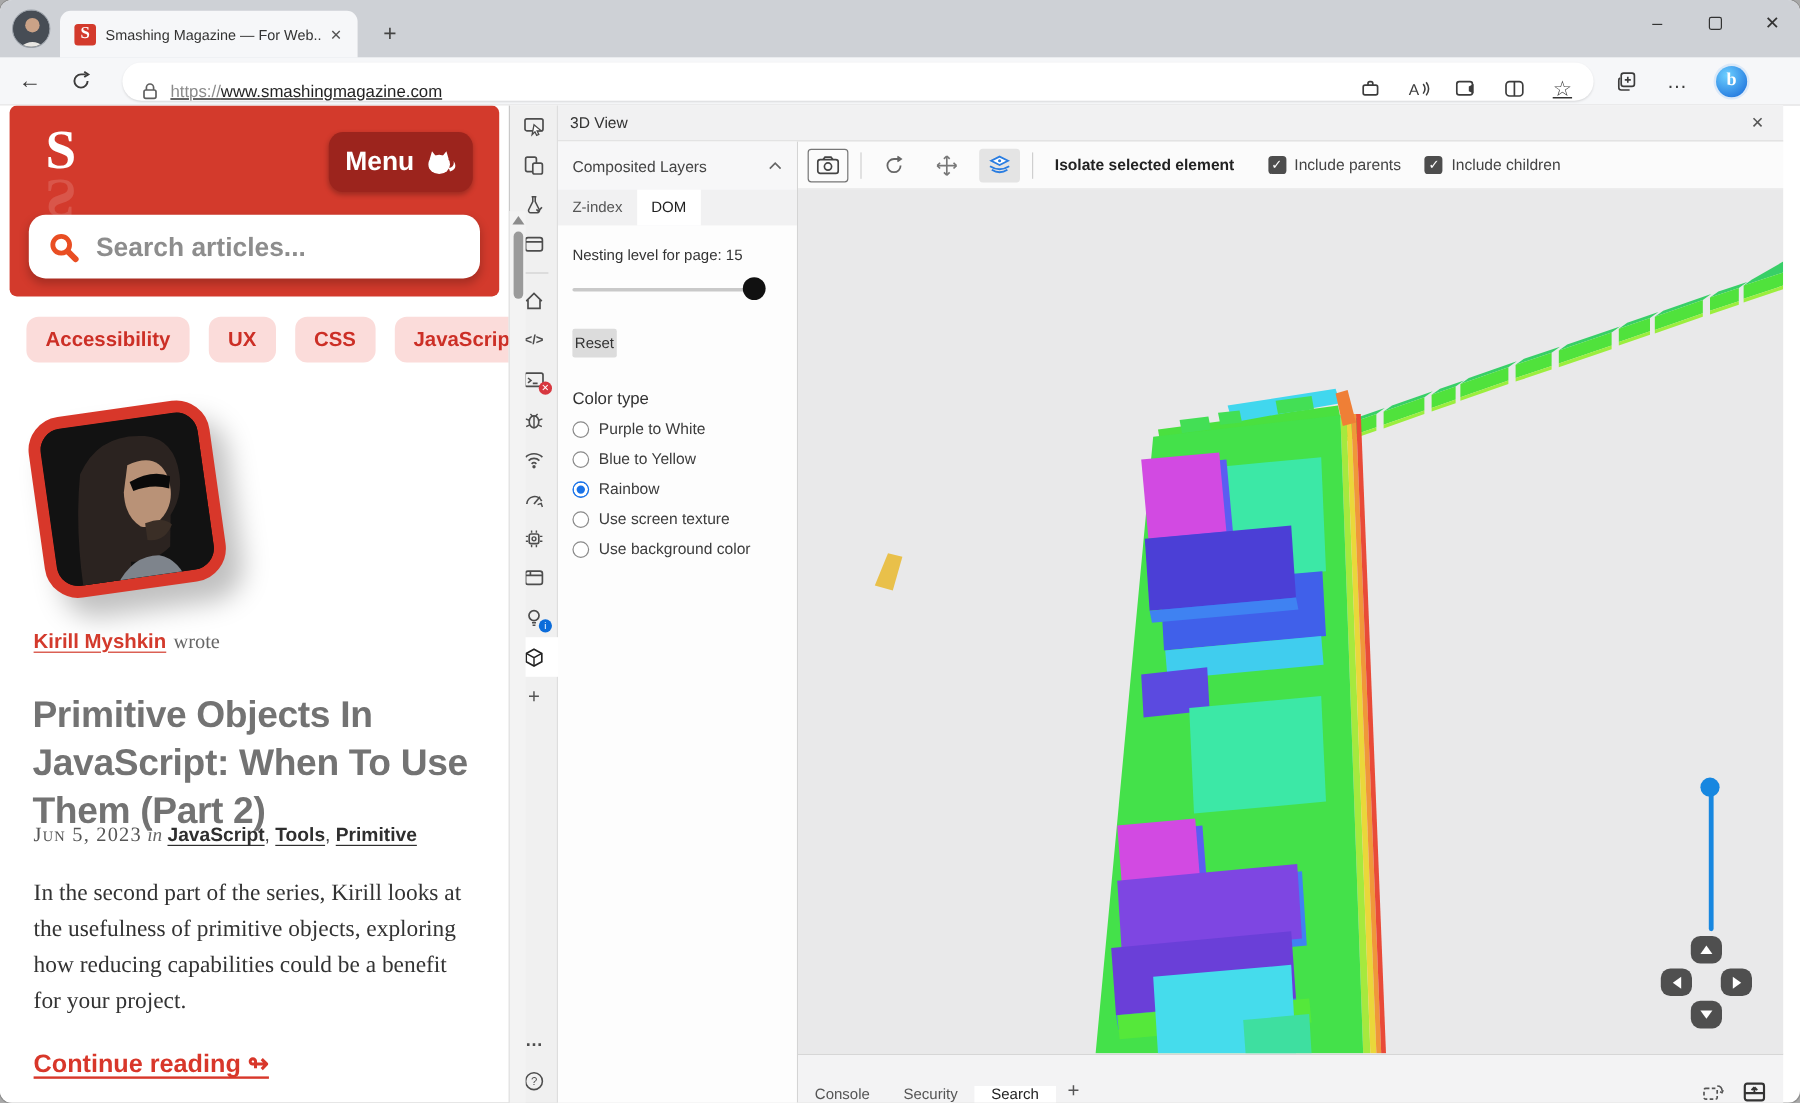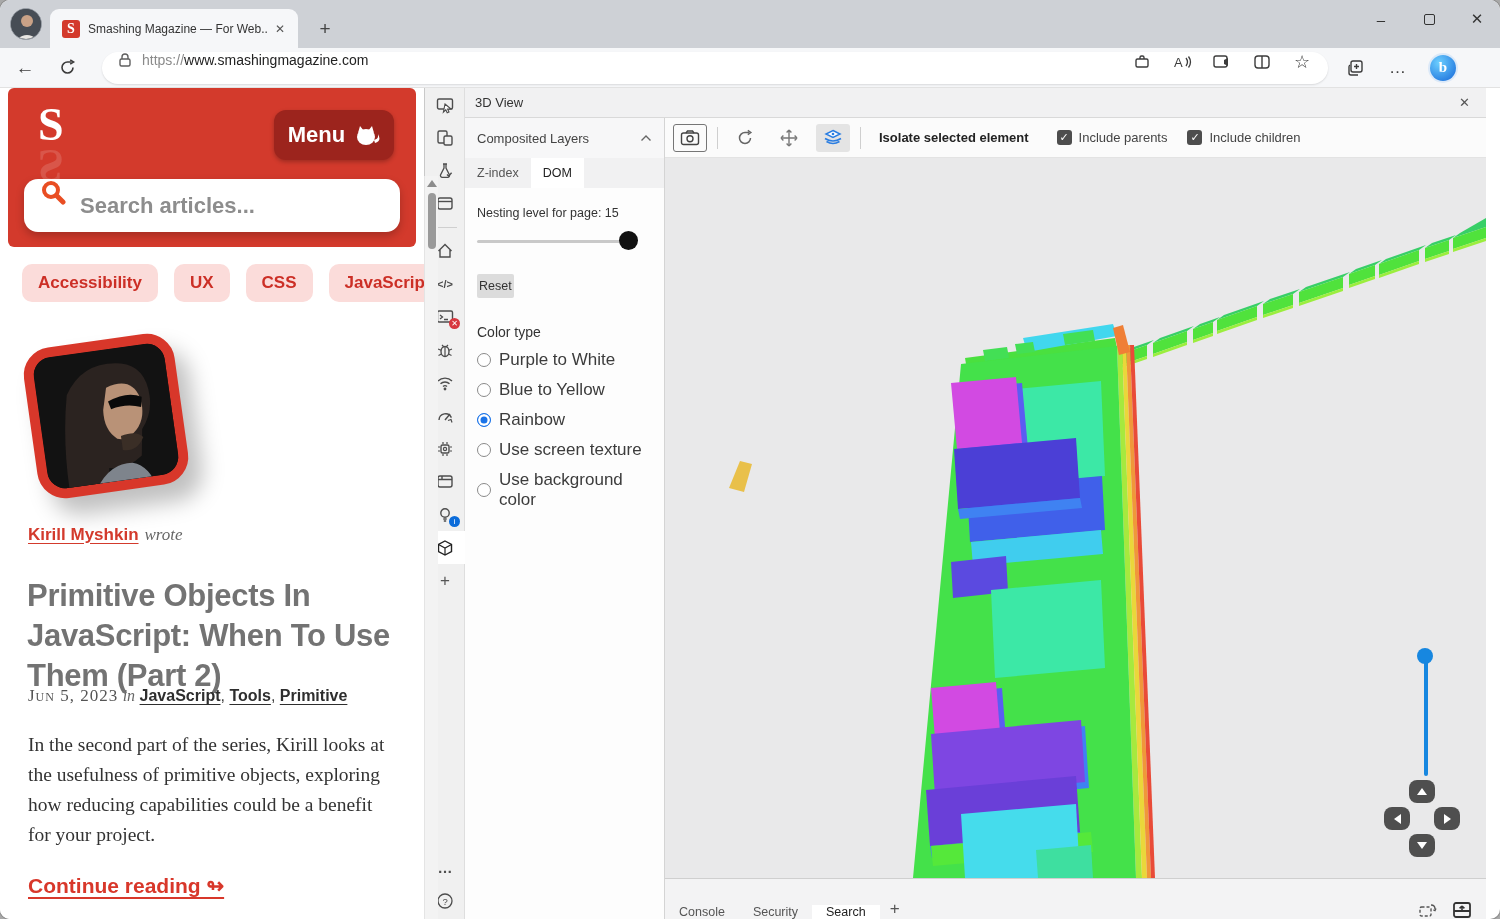--- a/index.html
+++ b/index.html
@@ -13,52 +13,52 @@
   .tab-favicon { width:18px; height:18px; border-radius:3px; background:#d33a2c; color:#fff; font-family:"Liberation Serif",serif; font-weight:bold; font-size:14px; display:flex; align-items:center; justify-content:center; margin-right:8px; }
   .tab-title { font-size:12px; color:#333; white-space:nowrap; overflow:hidden; flex:1; }
   .tab-close { font-size:12px; color:#555; padding:2px 5px; border-radius:4px; cursor:pointer; }
   .newtab { position:absolute; left:312px; top:16px; width:26px; height:26px; font-size:19px; color:#444; display:flex; align-items:center; justify-content:center; border-radius:5px; }
   .wincontrols { position:absolute; right:8px; top:6px; display:flex; gap:18px; align-items:center; }
   .winbtn { width:30px; height:26px; display:flex; align-items:center; justify-content:center; color:#333; font-size:15px; }
   .winbtn .sq { width:11px; height:11px; border:1.4px solid #333; border-radius:2px; }
 
   .toolbar { position:absolute; left:0; top:48px; width:100%; height:40px; background:#f6f7f9; display:flex; align-items:center; border-bottom:1px solid #e2e2e2; }
   .navbtn { width:34px; height:30px; display:flex; align-items:center; justify-content:center; font-size:19px; color:#3c3c3c; margin-left:8px; border-radius:5px; }
-  .addressbar { position:relative; margin-left:18px; width:1226px; height:32px; background:#fff; border-radius:16px; box-shadow:0 1px 2px rgba(0,0,0,.12); display:flex; align-items:flex-start; padding:0 10px 0 16px; }
+  .addressbar { position:relative; margin-left:18px; width:1226px; height:32px; background:#fff; border-radius:16px; box-shadow:0 1px 2px rgba(0,0,0,.12); display:flex; align-items:flex-end; padding:0 10px 0 16px;text-decoration:underline; }
   .url { font-size:14px; color:#222; margin-left:10px; flex:1; }
   .url .scheme { color:#8a8a8a; }
   .abar-icons { display:flex; align-items:center; gap:20px; margin-right:6px; }
   .chrome-right { display:flex; align-items:center; gap:22px; margin-left:18px; }
   .icon16 { width:20px; height:20px; display:flex; align-items:center; justify-content:center; color:#3c3c3c; }
   .bing { width:26px; height:26px; border-radius:50%; background:radial-gradient(circle at 35% 30%,#6dd0ff,#1466d8); color:#fff; font-weight:bold; font-family:"Liberation Serif",serif; font-size:15px; display:flex; align-items:center; justify-content:center; box-shadow:0 0 0 2px #dce9f8; }
 
   
   .content { position:absolute; left:0; top:88px; width:1500px; height:831px; display:flex; }
   .page { position:relative; width:424px; height:100%; background:#fff; overflow:hidden; }
   .pagescroll { position:absolute; left:424px; top:88px; width:14px; height:831px; background:#f3f3f3; border-left:1px solid #e4e4e4; z-index:5; }
   .scroll-up, .scroll-down { position:absolute; left:2px; width:10px; height:10px; }
   .scroll-up { top:4px; border-left:5px solid transparent; border-right:5px solid transparent; border-bottom:7px solid #8c8c8c; width:0; height:0; }
   .scroll-thumb { position:absolute; left:3px; top:17px; width:8px; height:56px; border-radius:4px; background:#9a9a9a; }
 
   .sm-header { position:absolute; left:8px; top:0px; width:408px; height:159px; background:#d33a2c; border-radius:6px; }
   .sm-logo { position:absolute; left:30px; top:14px; color:#fff; font-family:"Liberation Serif",serif; font-weight:bold; font-size:46px; line-height:46px; }
   .sm-logo:after { content:"S"; position:absolute; left:0; top:40px; transform:scaleY(-1); opacity:.14; }
   .menu-btn { position:absolute; right:22px; top:22px; width:120px; height:50px; background:#9c241d; border-radius:12px; display:flex; align-items:center; justify-content:center; gap:9px; color:#fff; font-weight:bold; font-size:22px; box-shadow:0 2px 4px rgba(0,0,0,.25); }
-  .sm-search { position:absolute; left:16px; top:91px; width:376px; height:53px; background:#fff; border-radius:14px; box-shadow:0 4px 8px rgba(0,0,0,.22); display:flex; padding:0 16px; gap:14px; }
+  .sm-search { position:absolute; left:16px; top:91px; width:376px; height:53px; background:#fff; border-radius:14px; box-shadow:0 4px 8px rgba(0,0,0,.22); display:flex; align-items:center; padding:0 16px; gap:14px; }
   .sm-search input { border:none; outline:none; flex:1; font-size:22px; font-weight:bold; color:#555; font-family:"Liberation Sans",sans-serif; }
   .sm-search input::placeholder { color:#8d8d8d; }
 
   .tagrow { position:absolute; left:22px; top:176px; display:flex; gap:16px; }
   .tag { background:#fbdcda; color:#cc2f26; font-weight:bold; font-size:17px; padding:9px 16px; border-radius:10px; }
 
   .photo-wrap { position:absolute; left:24px; top:244px; width:180px; height:180px; }
   .photo { position:absolute; left:6px; top:8px; width:152px; height:152px; background:#141414; border:10px solid #d8372a; border-radius:28px; transform:rotate(-8deg); overflow:hidden; box-shadow:12px 18px 22px rgba(0,0,0,.25); }
   .byline { position:absolute; left:28px; top:437px; font-size:17px; }
   .byline a { color:#d33a2c; font-weight:bold; text-decoration:underline; text-underline-offset:3px; }
-  .byline .wrote { font-family:"Liberation Serif",serif; font-style:italic; color:#666; margin-left:6px; }
+  .byline .wrote { font-family:"Liberation Serif",serif; color:#666; margin-left:6px; }
   .article-title { position:absolute; left:27px; top:468px; width:370px; font-size:31px; line-height:40px; font-weight:bold; color:#737373; letter-spacing:-.3px;margin-top:20px; }
   .dateline { position:absolute; left:28px; top:598px; font-size:16px; color:#444; }
   .dateline .date { font-family:"Liberation Serif",serif; font-variant:small-caps; letter-spacing:1px; color:#555; font-size:17px; }
   .dateline .in { font-family:"Liberation Serif",serif; font-style:italic; color:#666; }
   .dateline a { color:#2e2e2e; font-weight:bold; text-decoration:underline; text-underline-offset:3px; }
   .excerpt { position:absolute; left:28px; top:642px; width:366px; font-family:"Liberation Serif",serif; font-size:19.5px; line-height:30px; color:#333; }
   .continue { position:absolute; left:28px; top:786px; font-size:21px; font-weight:bold; color:#d8372a; text-decoration:underline; text-underline-offset:4px; }
 
   
   .devtools { position:relative; width:1062px; height:100%; background:#fff; border-left:1px solid #c9c9c9; display:flex; }
@@ -79,21 +79,21 @@
   .cl-header .chev { margin-left:auto; color:#666; }
   .cl-tabs { height:30px; background:#f1f1f2; display:flex; align-items:stretch; font-size:12.5px; color:#555; }
   .cl-tab { padding:0 12px; display:flex; align-items:center; }
   .cl-tab.active { background:#fff; color:#222; }
   .pane-content { padding:18px 12px; font-size:12.5px; color:#333; background:#fdfdfd; flex:1; }
   .slider-row { position:relative; height:22px; margin-top:10px; }
   .slider-track { position:absolute; left:0; top:10px; width:160px; height:3px; background:#c9c9c9; border-radius:2px; }
   .slider-thumb { position:absolute; left:142px; top:1px; width:19px; height:19px; border-radius:50%; background:#111; }
   .reset-btn { margin-top:22px; background:#dcdcdc; border:none; padding:5px 2px; font-size:12.5px; color:#333; border-radius:2px; font-family:"Liberation Sans",sans-serif; }
   .colortype { margin-top:26px; font-size:14px; color:#333; }
-  .radio-row { display:flex; align-items:center; gap:8px; margin-top:10px; font-size:17px; color:#3c3c3c; }
+  .radio-row { display:flex; align-items:center; gap:8px; margin-top:10px; font-size:13px; color:#3c3c3c; }
   .radio { width:14px; height:14px; border-radius:50%; border:1.5px solid #8a8a8a; background:#fff; flex:0 0 auto; }
   .radio.sel { border-color:#1a73e8; background:#1a73e8; box-shadow:inset 0 0 0 2.5px #fff; }
 
   .view-col { flex:1; display:flex; flex-direction:column; min-width:0; }
   .view-toolbar { height:40px; background:#fbfbfb; display:flex; align-items:center; gap:10px; padding:0 8px; border-bottom:1px solid #e3e3e3; }
   .tb-btn { width:34px; height:28px; display:flex; align-items:center; justify-content:center; color:#555; }
   .tb-btn.boxed { border:1px solid #767676; border-radius:3px; }
   .tb-btn.activeblue { background:#e4e4e4; border-radius:3px; }
   .tb-sep { width:1px; height:22px; background:#cfcfcf; }
   .iso-label { font-size:13px; font-weight:bold; color:#222; margin:0 8px; }

